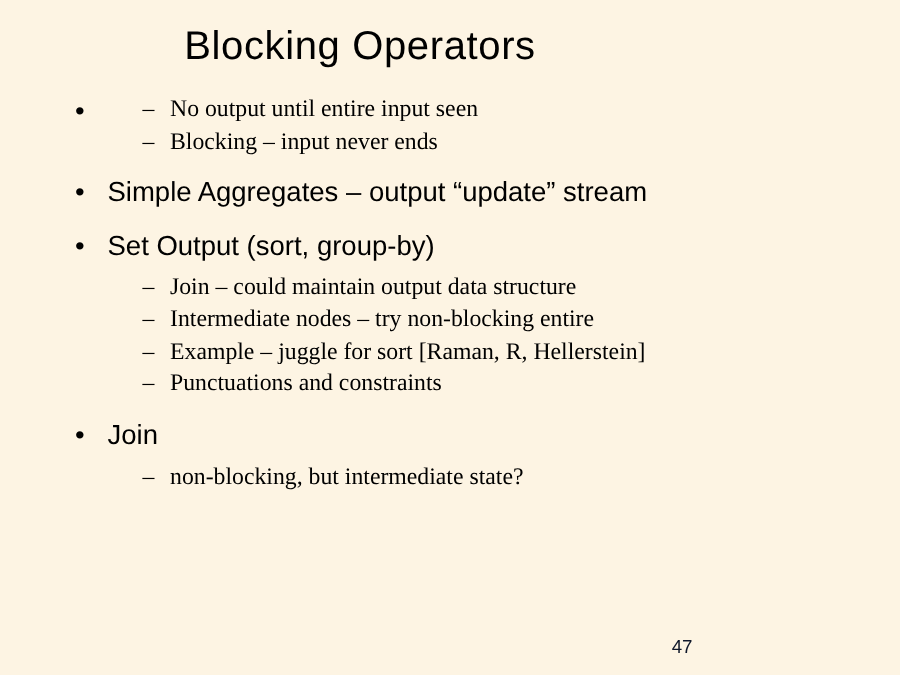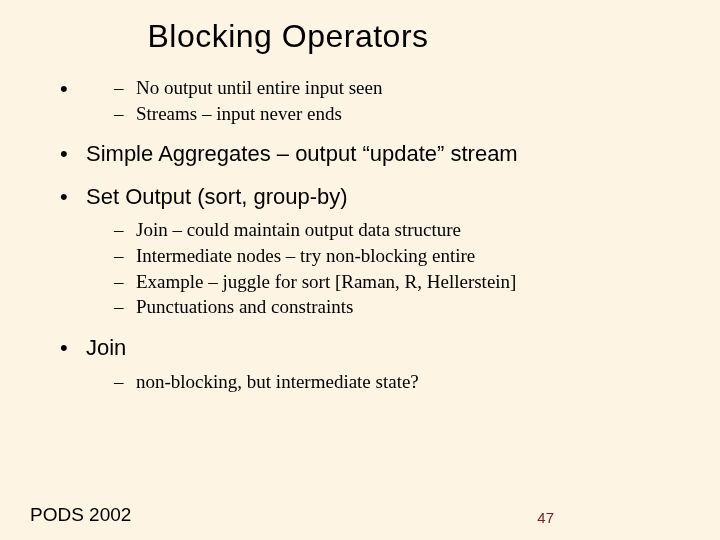--- a/index.html
+++ b/index.html
@@ -76,35 +76,35 @@
     left: 30px;
     bottom: 14px;
     font-size: 19px;
     color: #000;
   }
   .footer-right {
     position: absolute;
     right: 22px;
     bottom: 14px;
     font-size: 15px;
-    color: #7f1d1d;
+    color: #0f172a;
     margin-top: 41px;
   }
 </style>
 </head>
 <body>
 
 <div class="slide">
   <h1 class="title">Blocking Operators</h1>
 
   <ul class="lvl1">
     <li>
       <ul class="lvl2">
         <li>No output until entire input seen</li>
-        <li>Streams – input never ends</li>
+        <li>Blocking – input never ends</li>
       </ul>
     </li>
 
     <li>
       <span>Simple Aggregates – output “update” stream</span>
     </li>
 
     <div class="spacer"></div>
 
     <li>
@@ -118,15 +118,14 @@
     </li>
 
     <li>
       <span>Join</span>
       <ul class="lvl2">
         <li>non-blocking, but intermediate state?</li>
       </ul>
     </li>
   </ul>
 
-  <div class="footer-left">PODS 2002</div>
   <div class="footer-right">47</div>
 </div>
 
 </body></html>

